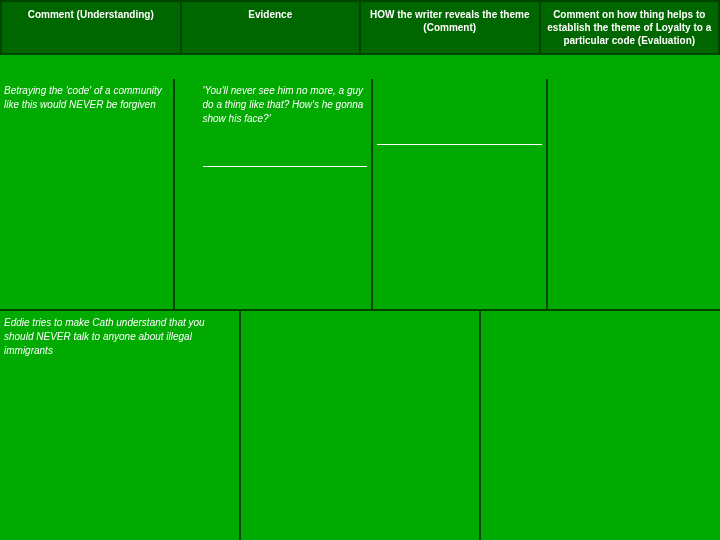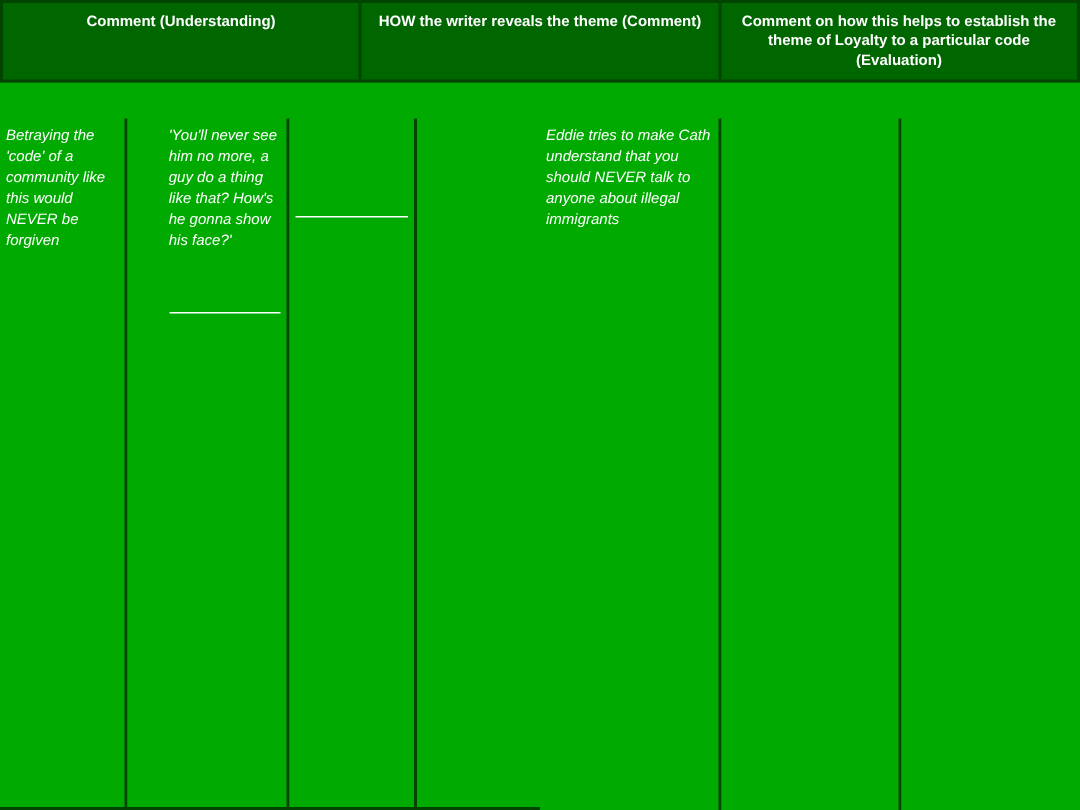--- a/index.html
+++ b/index.html
@@ -42,21 +42,21 @@
       text-align: center;
       line-height: 1.3;
     }
 
     .header-cell:last-child {
       border-right: none;
     }
 
     .data-rows {
       display: flex;
-      flex-direction: row;
+      flex-direction: column;
       flex: 1;
     }
 
     .data-row {
       display: flex;
       flex: 1;
       border-bottom: 2px solid #004400;
     }
 
     .data-row:last-child {
@@ -106,22 +106,23 @@
     .underline {
       text-decoration: underline;
     }
   </style>
 </head>
 <body>
 
 <div class="table-container">
   <div class="header-row">
     <div class="header-cell">Comment (Understanding)</div>
+    <div class="header-cell">Evidence</div>
     <div class="header-cell">HOW the writer reveals the theme (Comment)</div>
-    <div class="header-cell">Comment on how this helps to establish the theme of Loyalty to a particular code (Evaluation)</div>
+    <div class="header-cell">Comment on how thing helps to establish the theme of Loyalty to a particular code (Evaluation)</div>
   </div>
 
   <div class="data-rows">
 
     <div class="data-row">
       <div class="data-cell col1">Betraying the 'code' of a community like this would NEVER be forgiven</div>
       <div class="data-cell col2">
         <span>'You'll never see him no more, a guy do a thing like that?  How's he gonna show his face?'</span>
         <div class="evidence-divider"></div>
       </div>

